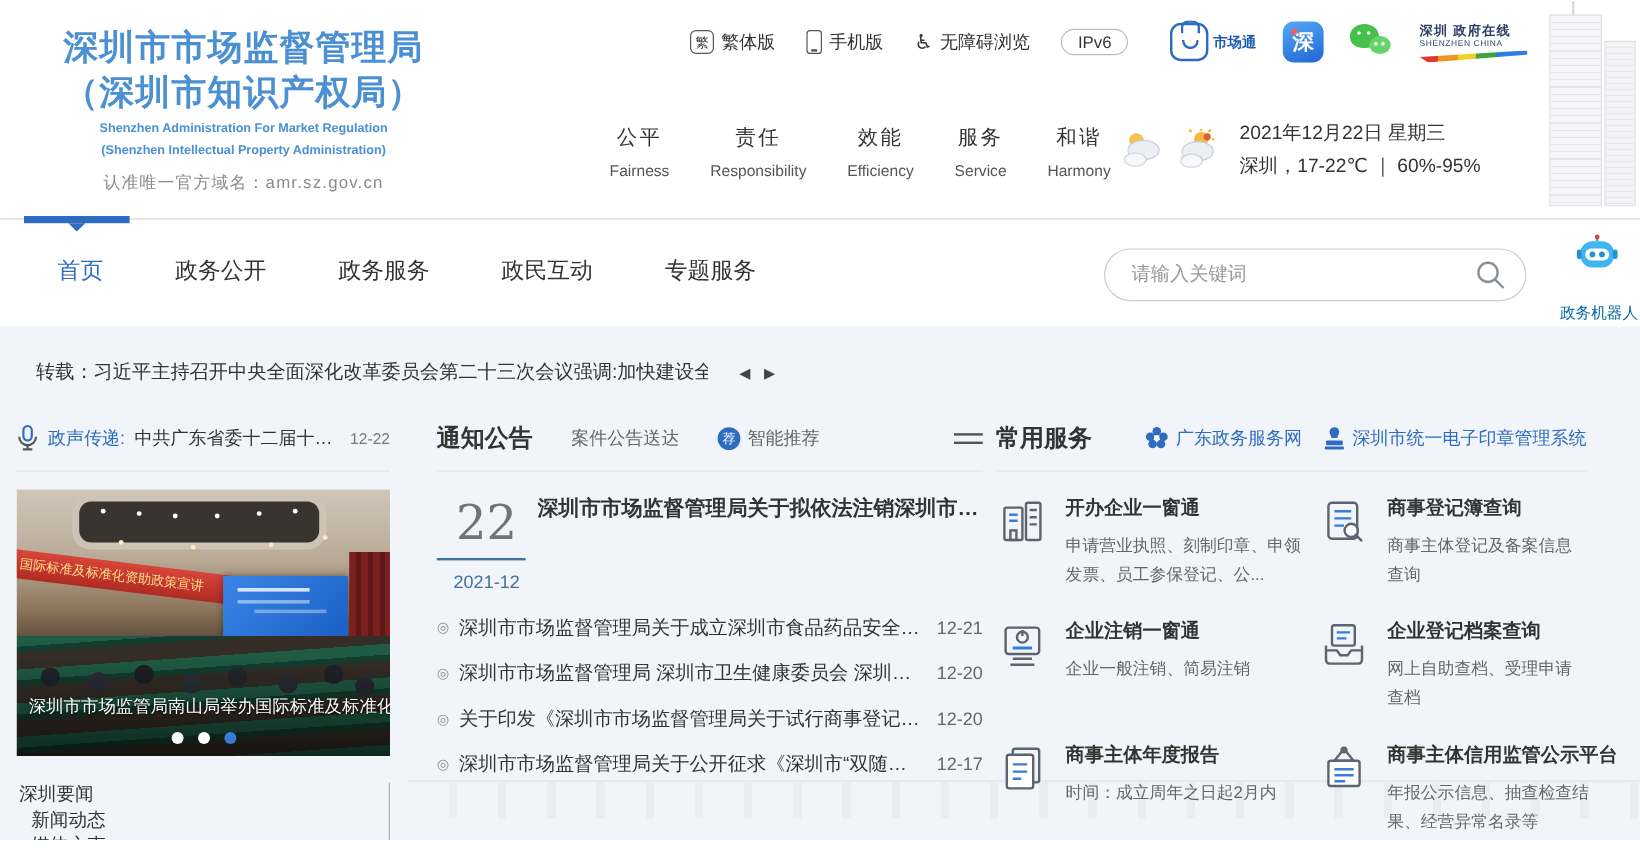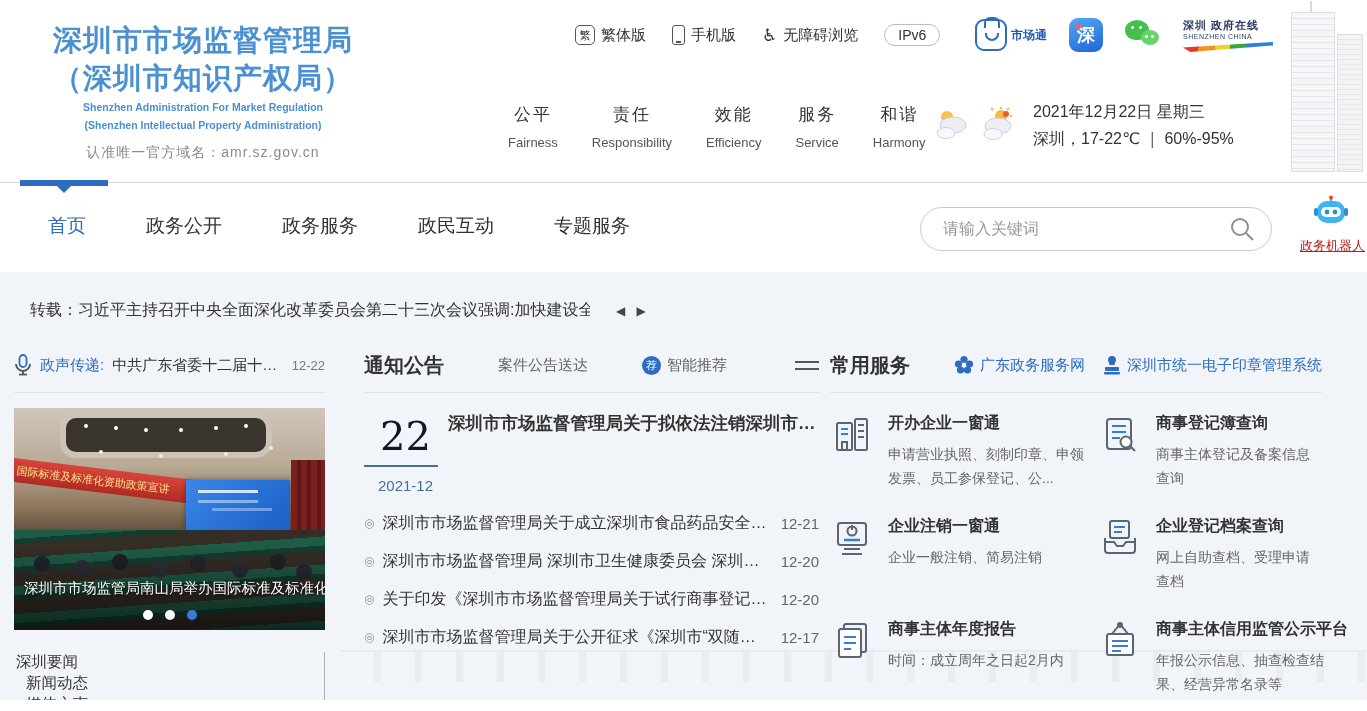--- a/index.html
+++ b/index.html
@@ -59,21 +59,21 @@
   .navbar { position:absolute; left:0; top:182px; width:1367px; height:90px; background:#fff; border-top:1px solid #d5d5d5; }
   .nav-indicator { position:absolute; left:20px; top:180px; width:88px; height:6px; background:#2d6cc0; z-index:3; }
   .nav-indicator:after { content:""; position:absolute; left:37px; top:6px; border:7px solid transparent; border-top-color:#2d6cc0; }
   .nav-items { position:absolute; left:48px; top:30px; display:flex; gap:60px; font-size:19px; }
   .nav-item { color:#333; cursor:pointer; white-space:nowrap; }
   .nav-item.active { color:#2d6cc0; }
   .searchbox { position:absolute; left:920px; top:24px; width:352px; height:44px; border:1px solid #ccc; border-radius:22px; background:#fff; display:flex; align-items:center; padding:0 16px 0 22px;justify-content:center; }
   .searchbox input { flex:1; border:none; outline:none; font-size:16px; color:#333; background:transparent; font-family:inherit; }
   .searchbox input::placeholder { color:#999; }
   .robot { position:absolute; left:1300px; top:12px; width:62px; text-align:center; cursor:pointer; }
-  .robot-label { font-size:13px; color:#b91c1c; margin-top:6px; white-space:nowrap;text-decoration:underline; }
+  .robot-label { font-size:13px; color:#0369a1; margin-top:20px; white-space:nowrap; }
 
   
   .main { position:absolute; left:0; top:272px; width:1367px; height:428px; background:#f1f4f8; }
   .bridge { position:absolute; left:340px; top:368px; width:1027px; height:60px; opacity:.55; pointer-events:none;
     background:
       linear-gradient(#dfe2e8,#dfe2e8) 0 10px/100% 2px no-repeat,
       repeating-linear-gradient(90deg,transparent 0 34px,#e3e6eb 34px 41px) 0 12px/100% 30px no-repeat; }
 
   .ticker { position:absolute; left:30px; top:28px; display:flex; align-items:center; font-size:16px; color:#333; }
   .ticker-text { max-width:560px; white-space:nowrap; overflow:hidden; cursor:pointer; }
@@ -111,28 +111,28 @@
   .dot.active { background:#3a7bd5; }
 
   .news-tabs { display:flex; margin-top:22px; font-size:15.5px; color:#333;flex-direction:column; }
   .news-tab { padding:0 12px; border-right:1px solid #aab0b8; cursor:pointer; white-space:nowrap; }
   .news-tab:first-child { padding-left:2px; }
   .news-tab:last-child { border-right:none; }
 
   
   .sec-head { display:flex; align-items:center; height:30px; }
   .sec-title { font-size:20px; font-weight:bold; color:#333; white-space:nowrap; }
-  .sec-link { font-size:15px; color:#666; margin-left:54px; cursor:pointer; white-space:nowrap; display:flex; align-items:center; gap:6px; }
+  .sec-link { font-size:15px; color:#666; margin-left:32px; cursor:pointer; white-space:nowrap; display:flex; align-items:center; gap:6px; }
   .badge { width:19px; height:19px; border-radius:50%; background:#2d6cc0; color:#fff; font-size:11px; display:flex; align-items:center; justify-content:center; }
   .hamburger { margin-left:auto; width:24px; cursor:pointer; }
   .hamburger span { display:block; height:2px; background:#555; margin:5px 0; }
 
   .featured { display:flex; margin-top:18px; }
   .fdate { width:84px; flex:none; padding-top:2px; }
-  .fday { font-family:"DejaVu Serif","Liberation Serif",serif; font-size:40px; color:#0f172a; padding-left:16px; }
+  .fday { font-family:"DejaVu Serif","Liberation Serif",serif; font-size:40px; color:#737373; padding-left:16px; }
   .fline { width:74px; height:2px; background:#41719f; margin-top:6px; }
   .fmonth { font-size:15px; color:#41719f; margin-top:10px; padding-left:14px; }
   .fbody { flex:1; min-width:0; }
   .ftitle { font-size:17.5px; font-weight:bold; color:#333; white-space:nowrap; overflow:hidden; text-overflow:ellipsis; cursor:pointer; }
   .fsummary { font-size:15px; color:#666; line-height:32px; margin-top:6px; text-indent:2em; cursor:pointer; }
 
   .notice-list { margin-top:10px; }
   .notice-row { display:flex; align-items:center; height:38px; cursor:pointer; }
   .bullet { color:#8a9099; font-size:12px; margin-right:8px; }
   .notice-title { flex:1; font-size:16px; color:#333; white-space:nowrap; overflow:hidden; text-overflow:ellipsis; }

